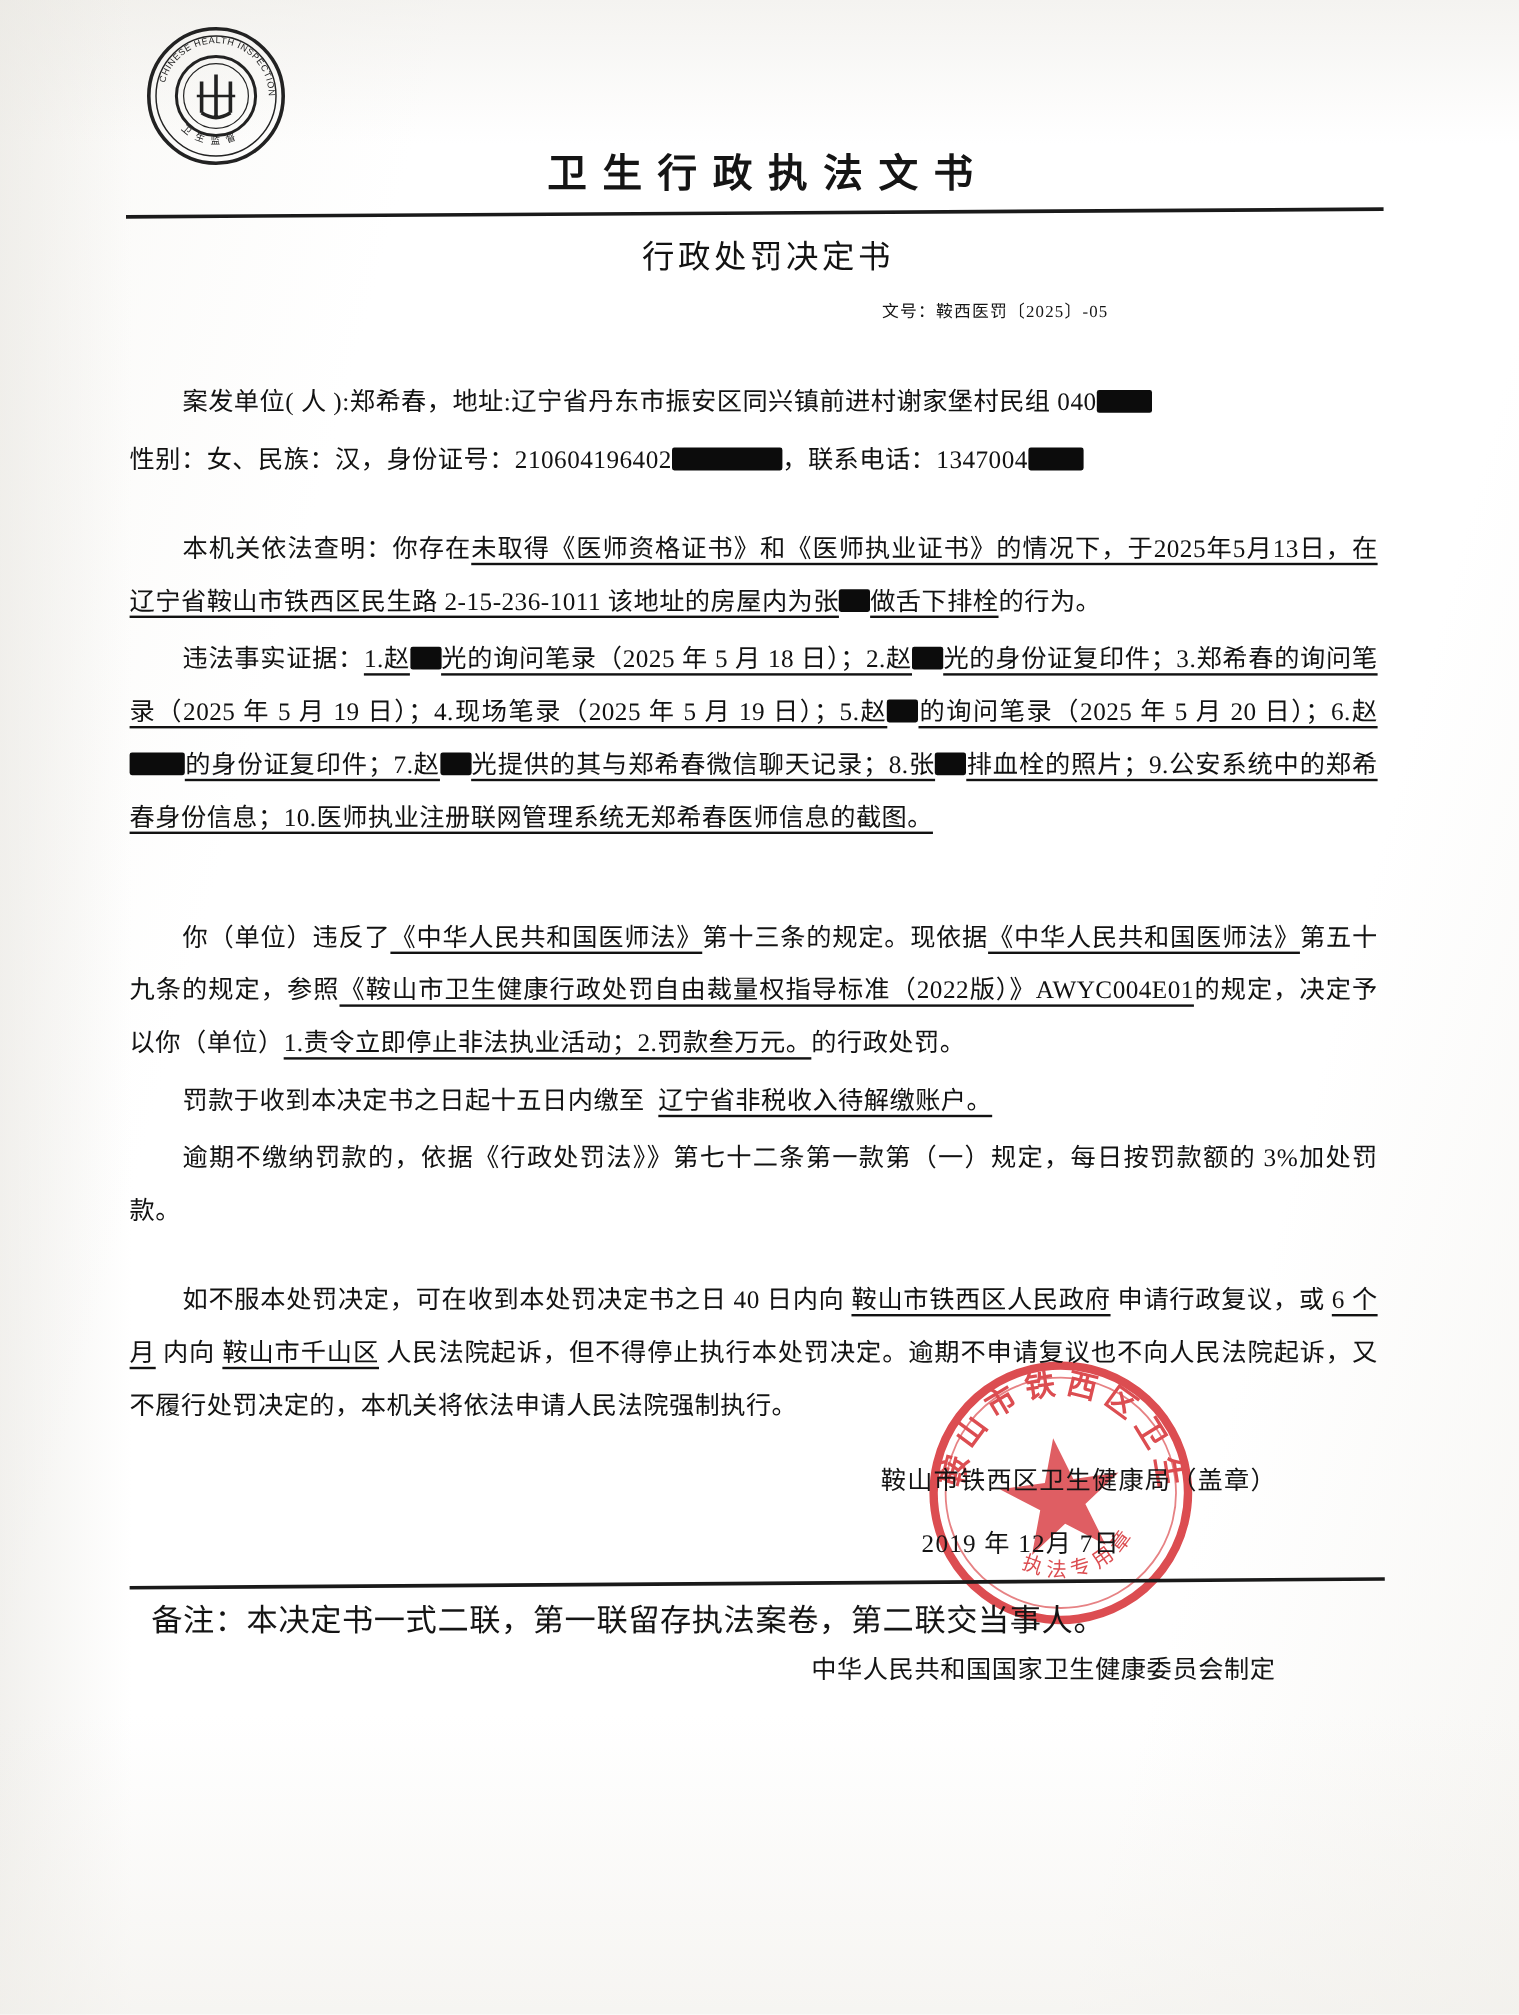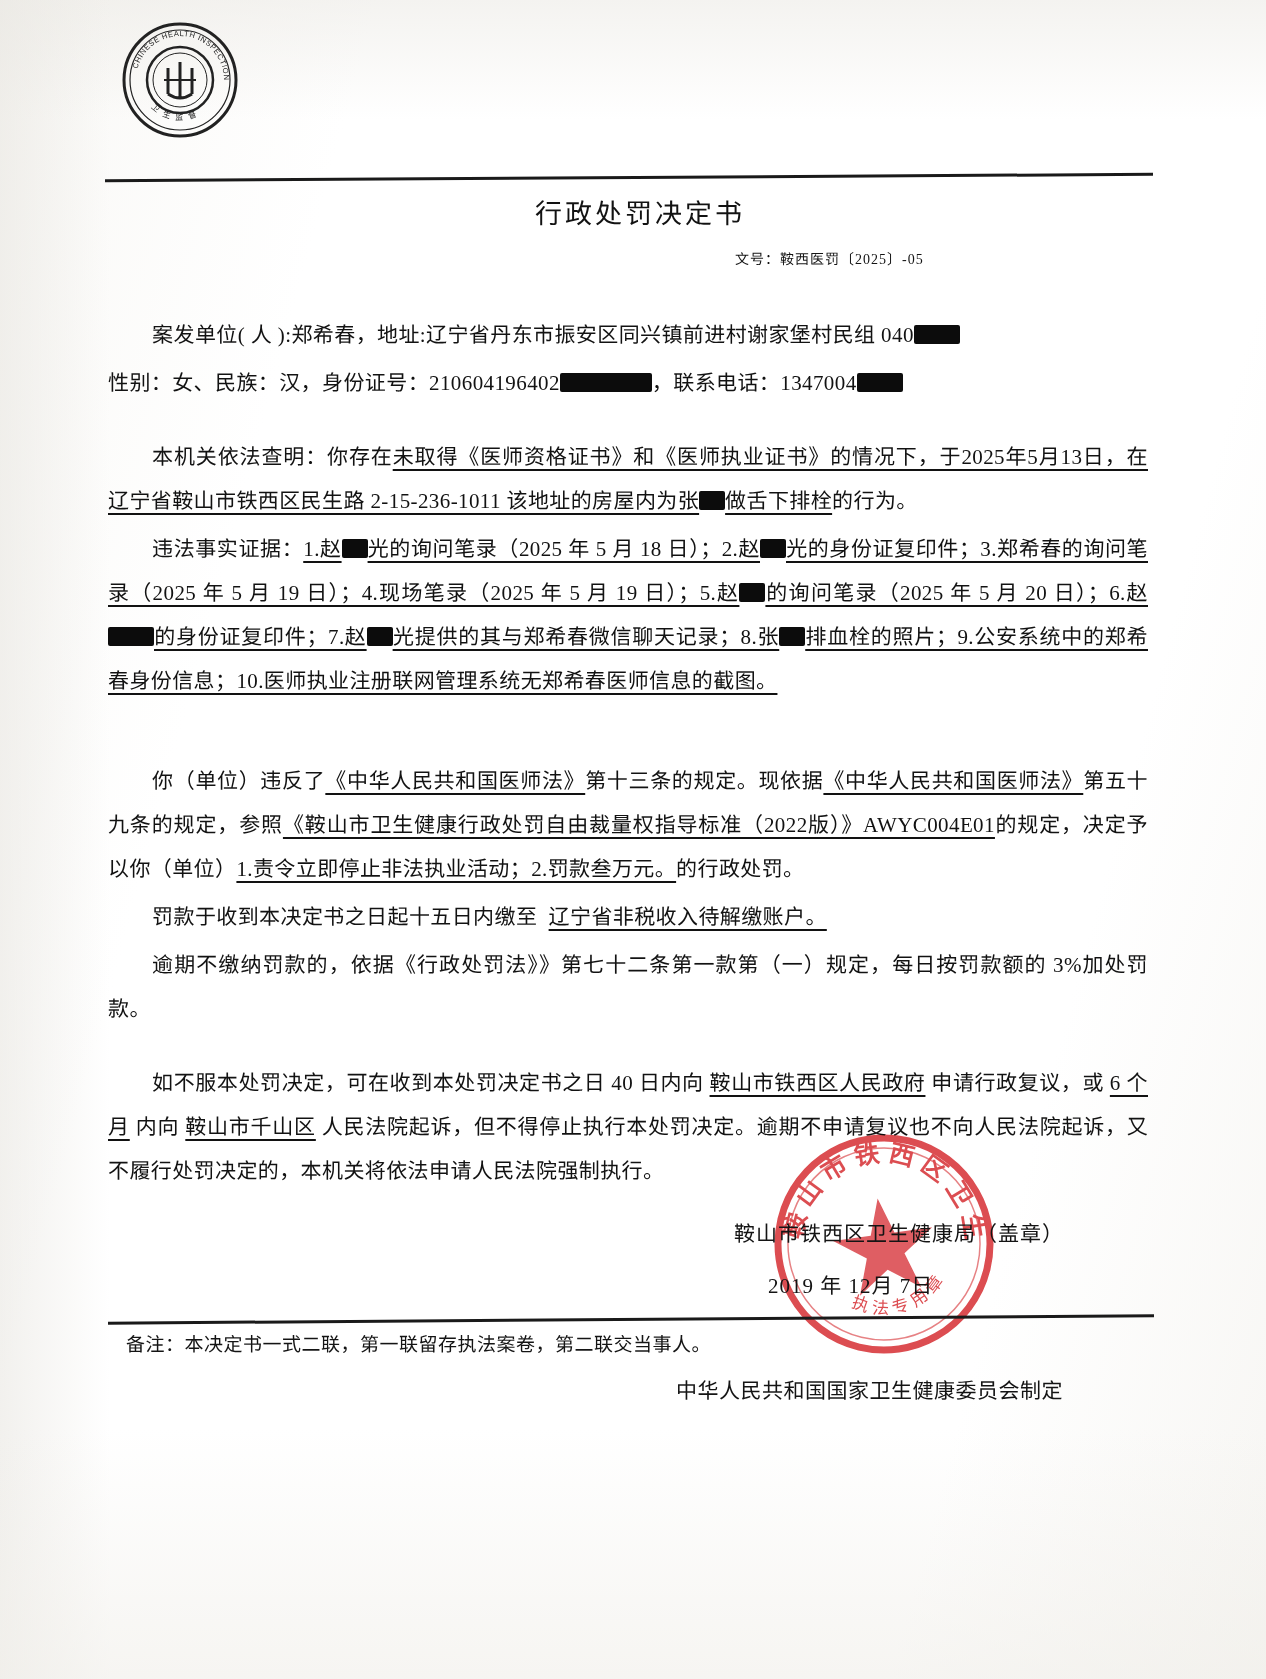--- a/index.html
+++ b/index.html
@@ -158,21 +158,21 @@
     top: 1318px;
     width: 1046px;
     height: 3px;
     background: #1a1a1a;
     transform: rotate(-0.4deg);
   }
   .remark {
     position: absolute;
     left: 126px;
     top: 1329px;
-    font-size: 19px;
+    font-size: 26px;
     color: #141414;
     letter-spacing: 0.5px;
   }
   .maker {
     position: absolute;
     left: 676px;
     top: 1374px;
     font-size: 21px;
     color: #141414;
     letter-spacing: 0.5px;
@@ -198,20 +198,21 @@
       <text font-size="7.5" fill="#222" font-family="Liberation Sans, sans-serif" letter-spacing="0.6">
         <textPath href="#arcTop" startOffset="8%">CHINESE HEALTH INSPECTION</textPath>
       </text>
       <path id="arcBot" d="M60 60 m -40,0 a 40,40 0 1,0 80,0" fill="none" stroke="none"></path>
       <text font-size="8" fill="#222" font-family="Liberation Serif, serif" letter-spacing="2">
         <textPath href="#arcBot" startOffset="24%">卫 生 监 督</textPath>
       </text>
     </svg>
   </div>
 
+  <div class="doc-kind">卫生行政执法文书</div>
   <div class="rule-top"></div>
   <div class="doc-title">行政处罚决定书</div>
 
   <div class="doc-number">
     <span>文号：</span><span>鞍西医罚〔2025〕-05</span>
   </div>
 
   <div class="body-block">
 
     <p class="p indent">

